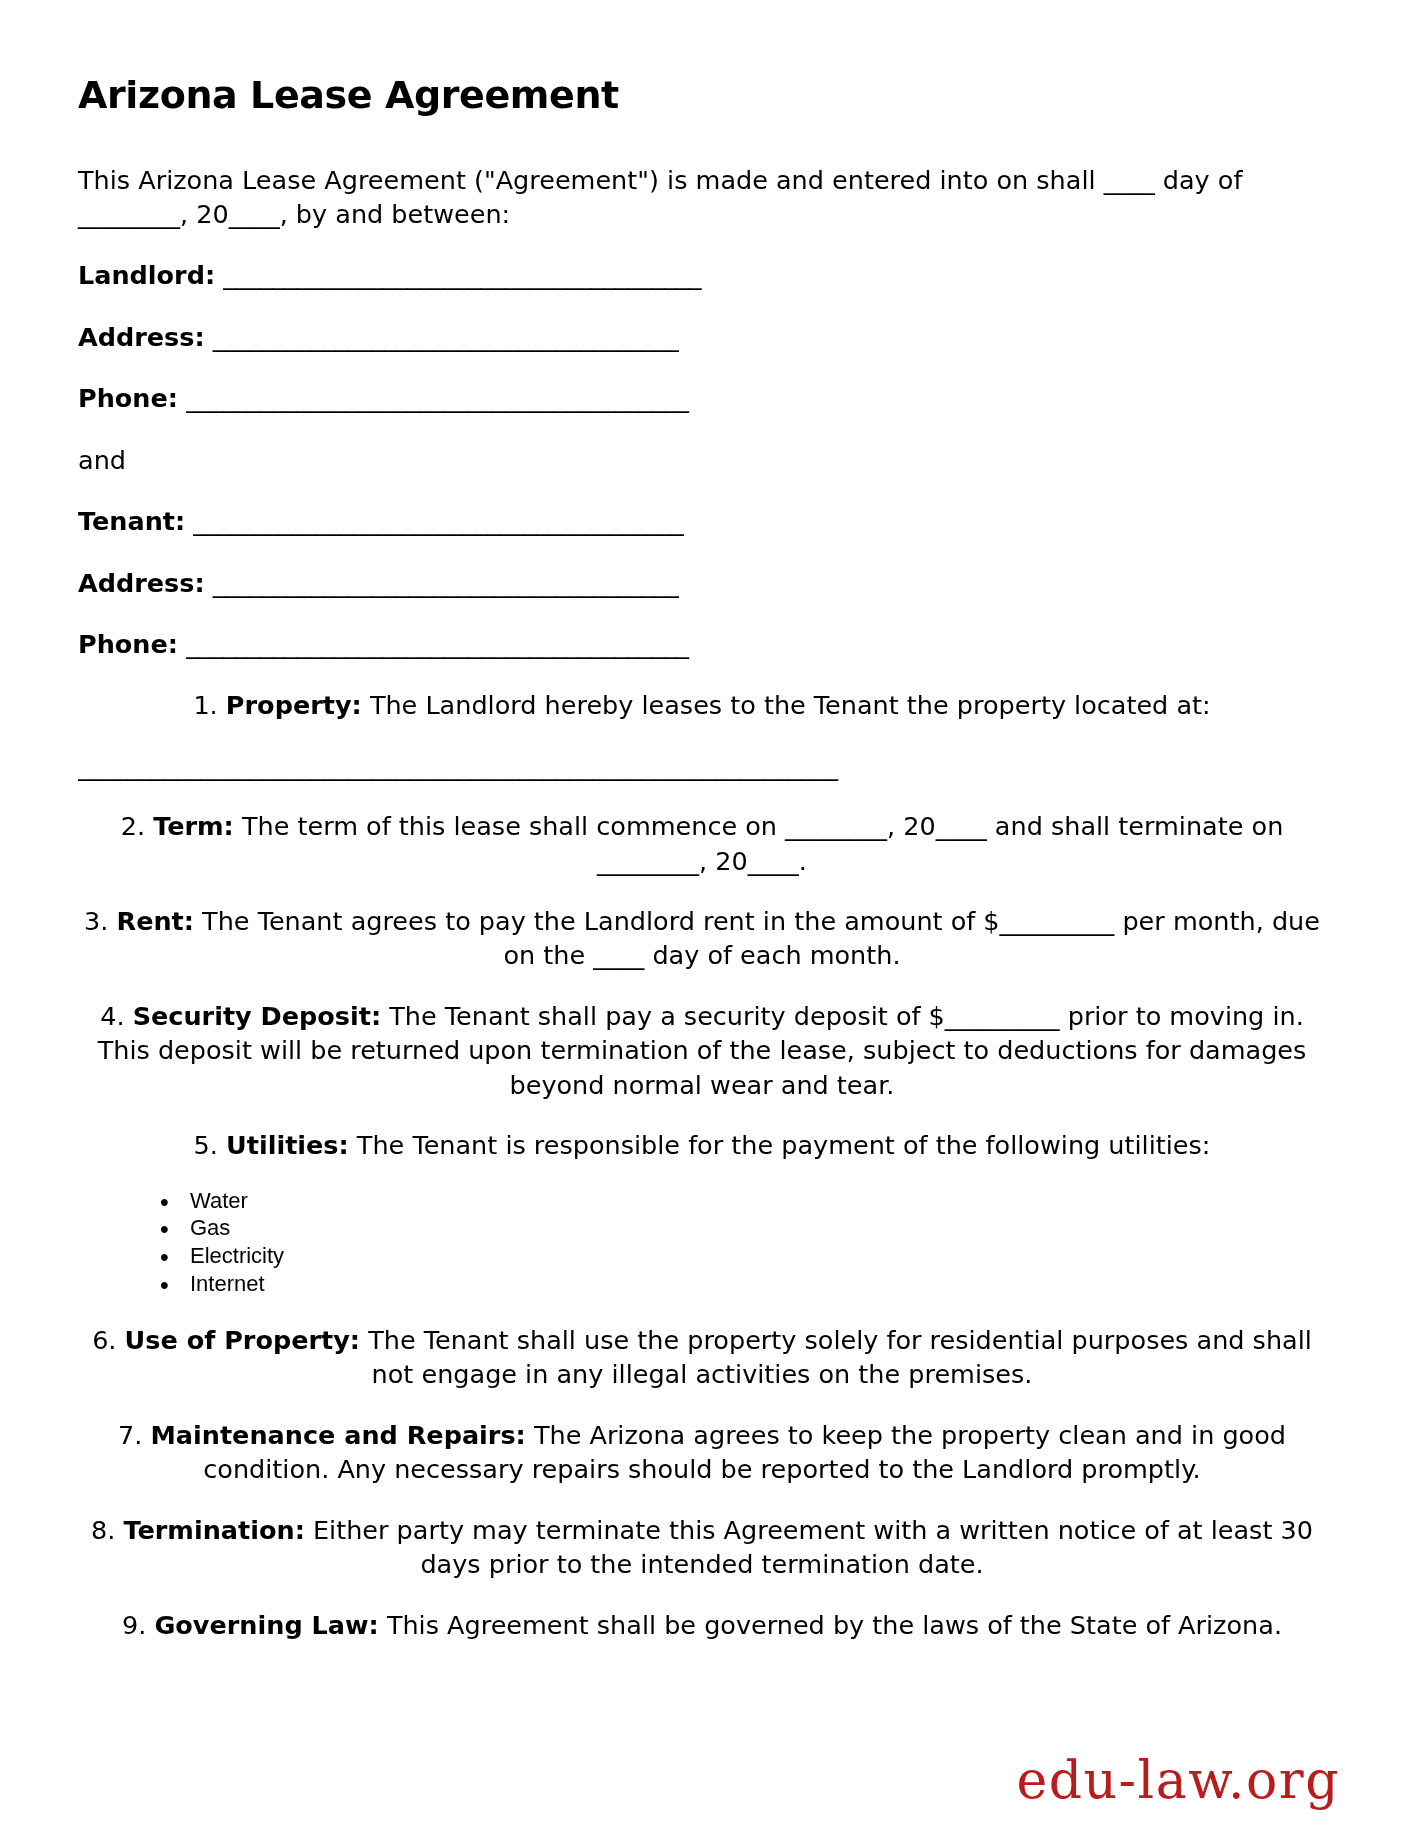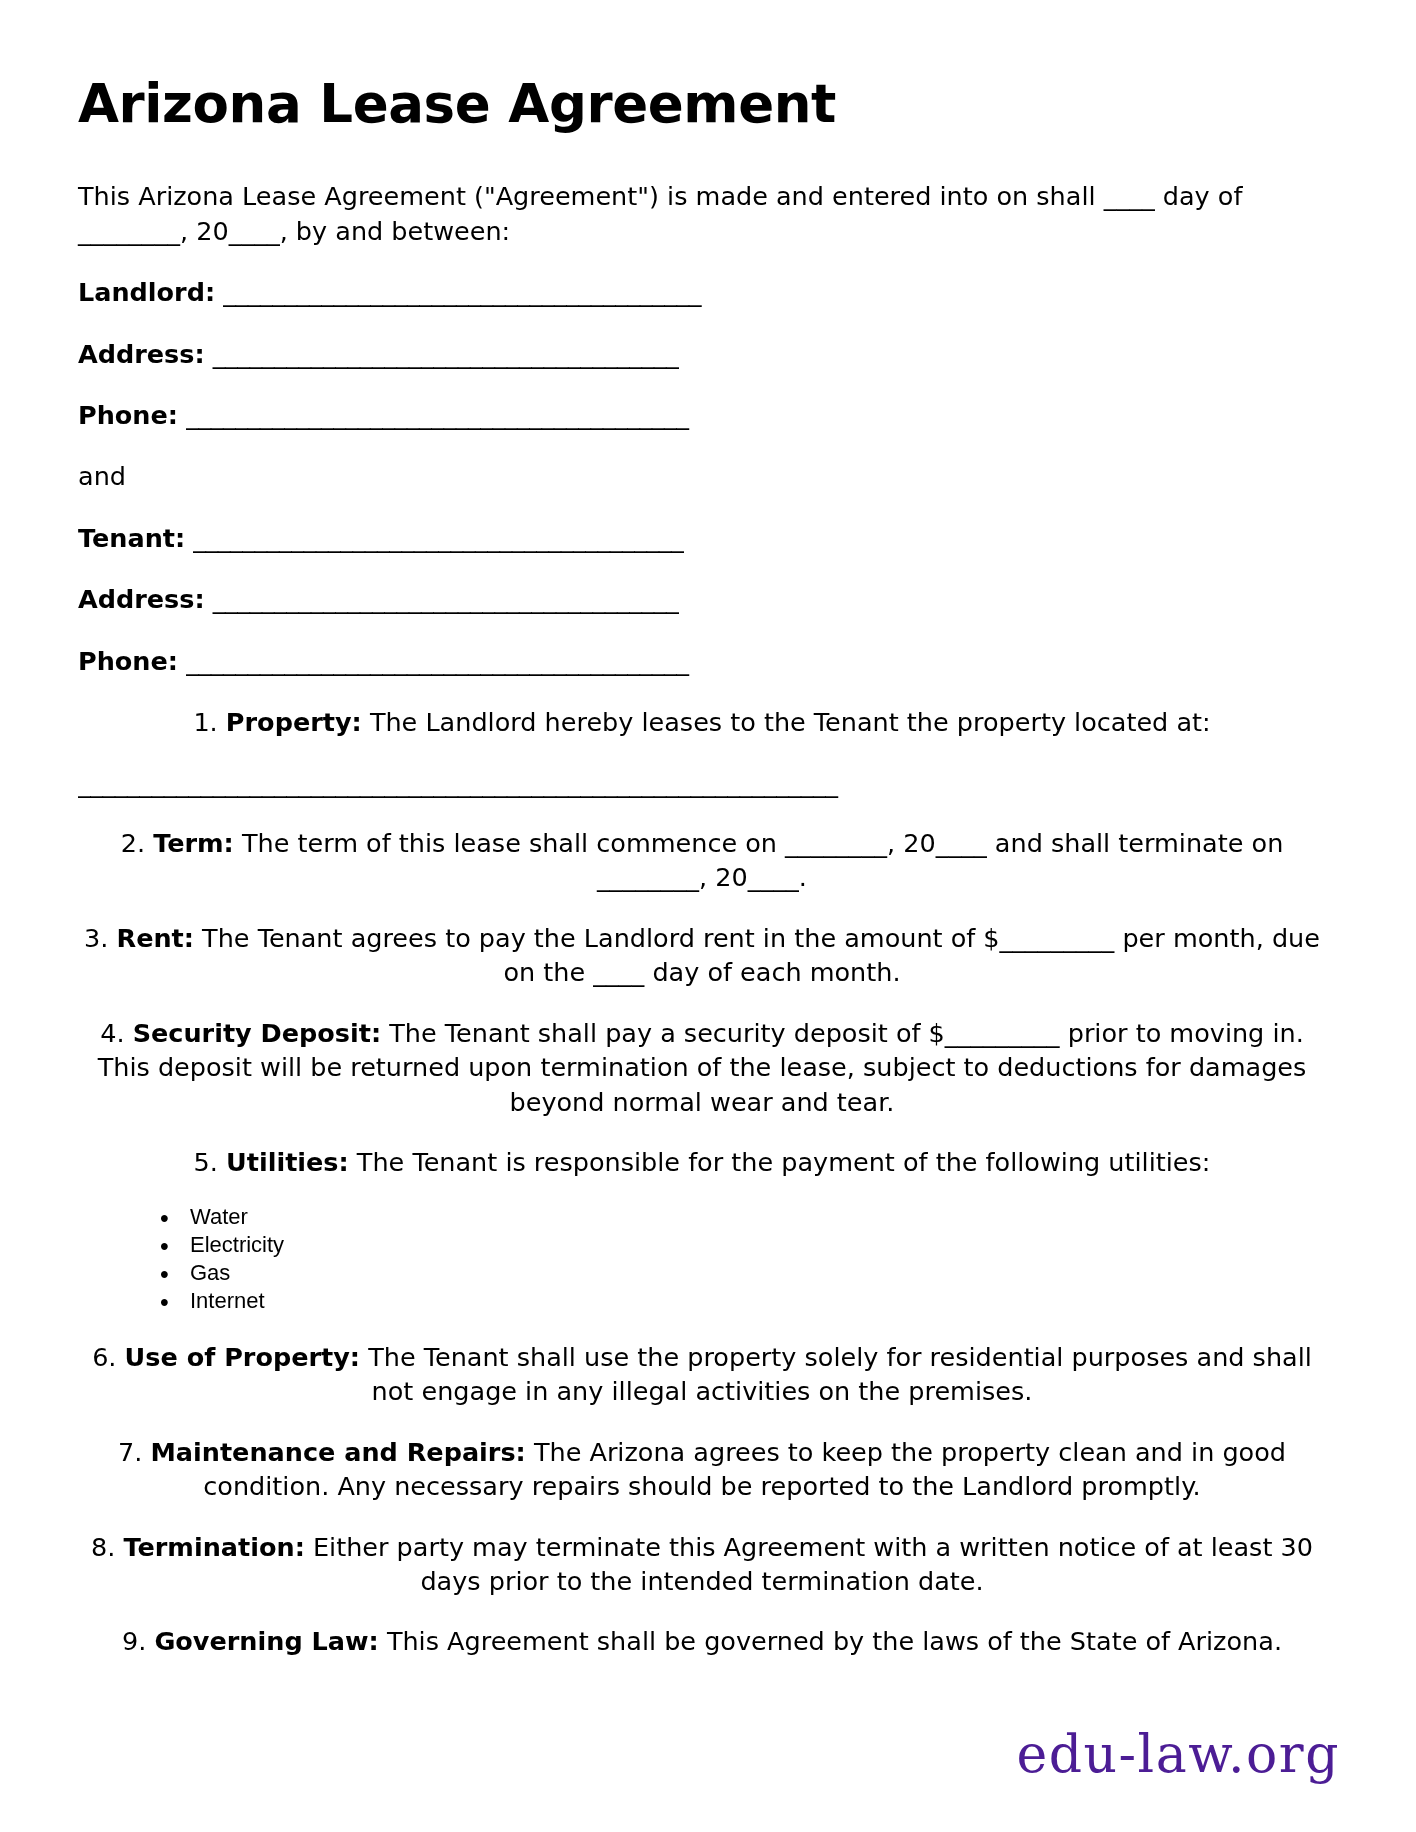--- a/index.html
+++ b/index.html
@@ -17,21 +17,21 @@
   .page {
     position: relative;
     width: 1416px;
     height: 1832px;
     box-sizing: border-box;
     padding: 74px 86px 0 78px;
     background: #ffffff;
     overflow: hidden;
   }
   .doc-title {
-    font-size: 53px;
+    font-size: 38px;
     font-weight: bold;
     letter-spacing: -0.4px;
     line-height: 1.12;
     margin: 0 0 46px 0;
   }
   .para {
     font-size: 25.5px;
     line-height: 1.35;
     margin: 0 0 27px 0;
     max-width: 1245px;
@@ -88,25 +88,25 @@
   ul.utilities li::before {
     content: "\2022";
     position: absolute;
     left: 0;
     top: -1px;
     font-size: 25px;
   }
   .footer-mark {
     position: absolute;
     right: 76px;
-    bottom: 48px;
+    bottom: 22px;
     font-family: "DejaVu Serif", "Liberation Serif", serif;
     font-size: 52px;
     letter-spacing: 1.5px;
-    color: #4c1d95;
+    color: #b91c1c;
     white-space: nowrap;
   }
 </style>
 </head>
 <body>
 
 <div class="page">
 
   <h1 class="doc-title">Arizona Lease Agreement</h1>
 
@@ -171,22 +171,22 @@
   </p>
 
   <p class="clause">
     <span>5.</span>
     <b>Utilities:</b>
     <span>The Tenant is responsible for the payment of the following utilities:</span>
   </p>
 
   <ul class="utilities">
     <li>Water</li>
+    <li>Gas</li>
     <li>Electricity</li>
-    <li>Gas</li>
     <li>Internet</li>
   </ul>
 
   <p class="clause">
     <span>6.</span>
     <b>Use of Property:</b>
     <span>The Tenant shall use the property solely for residential purposes and shall not engage in any illegal activities on the premises.</span>
   </p>
 
   <p class="clause">

